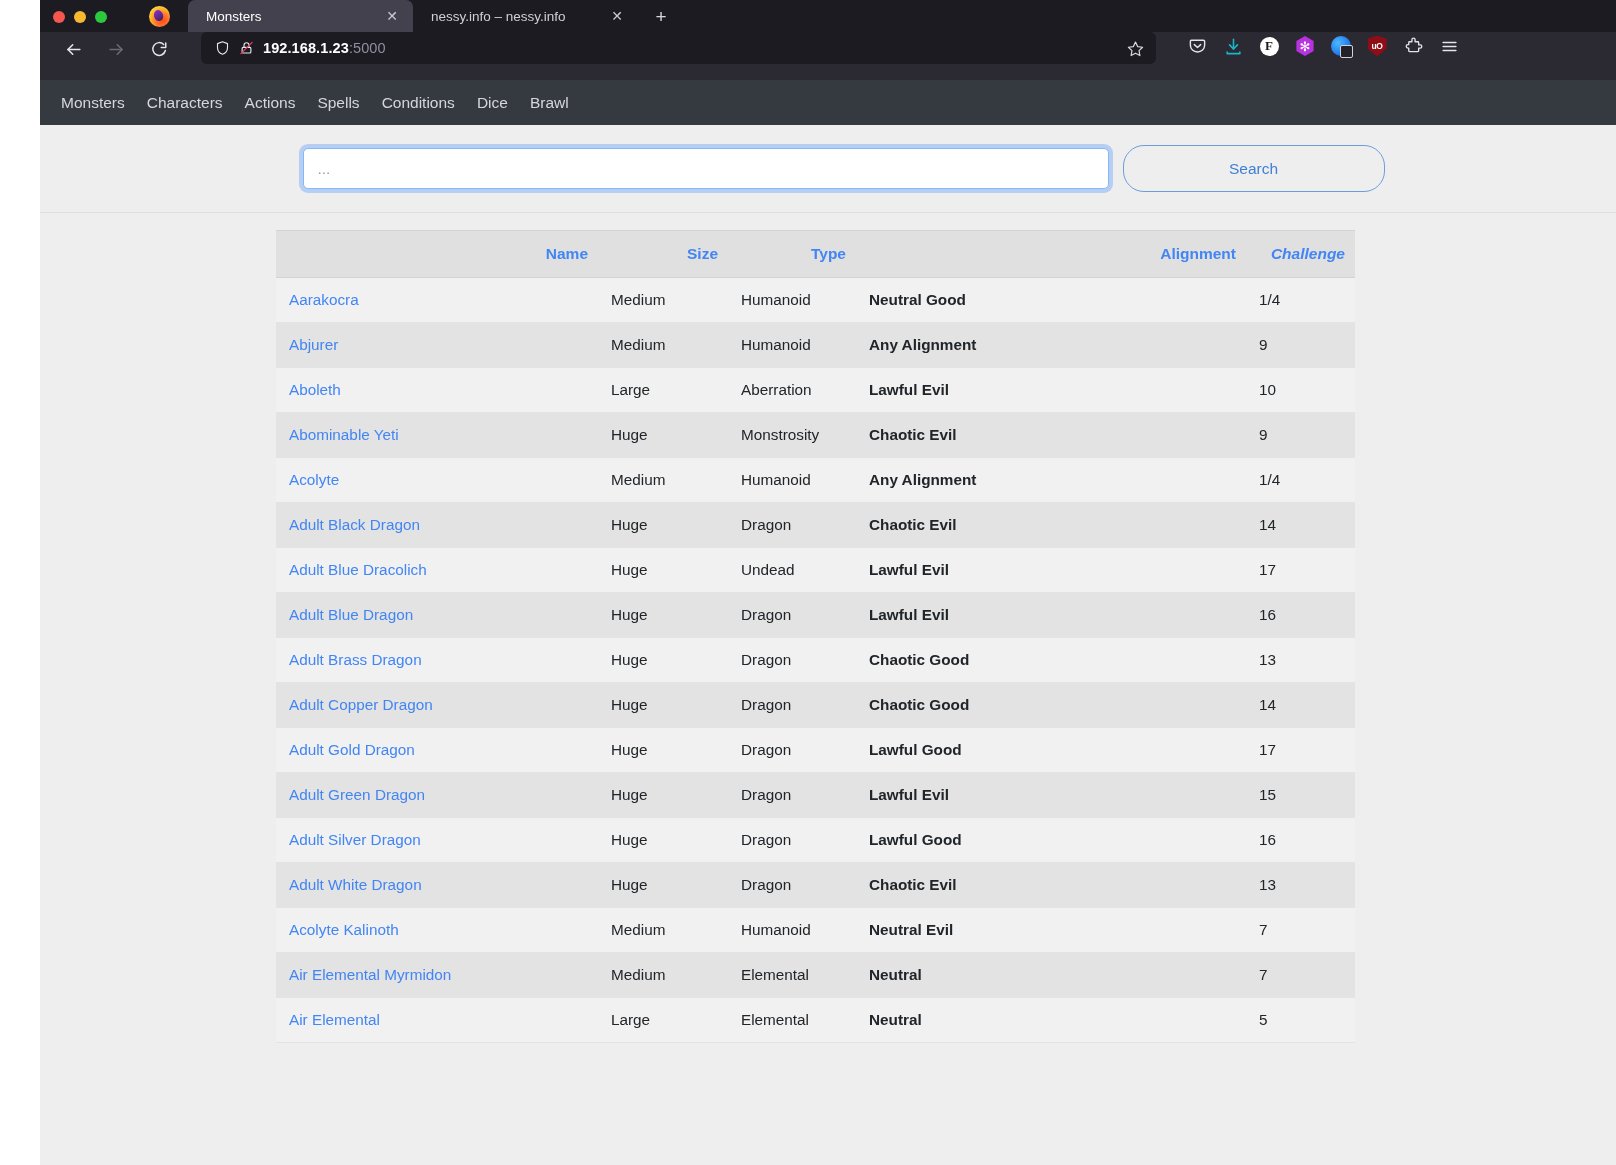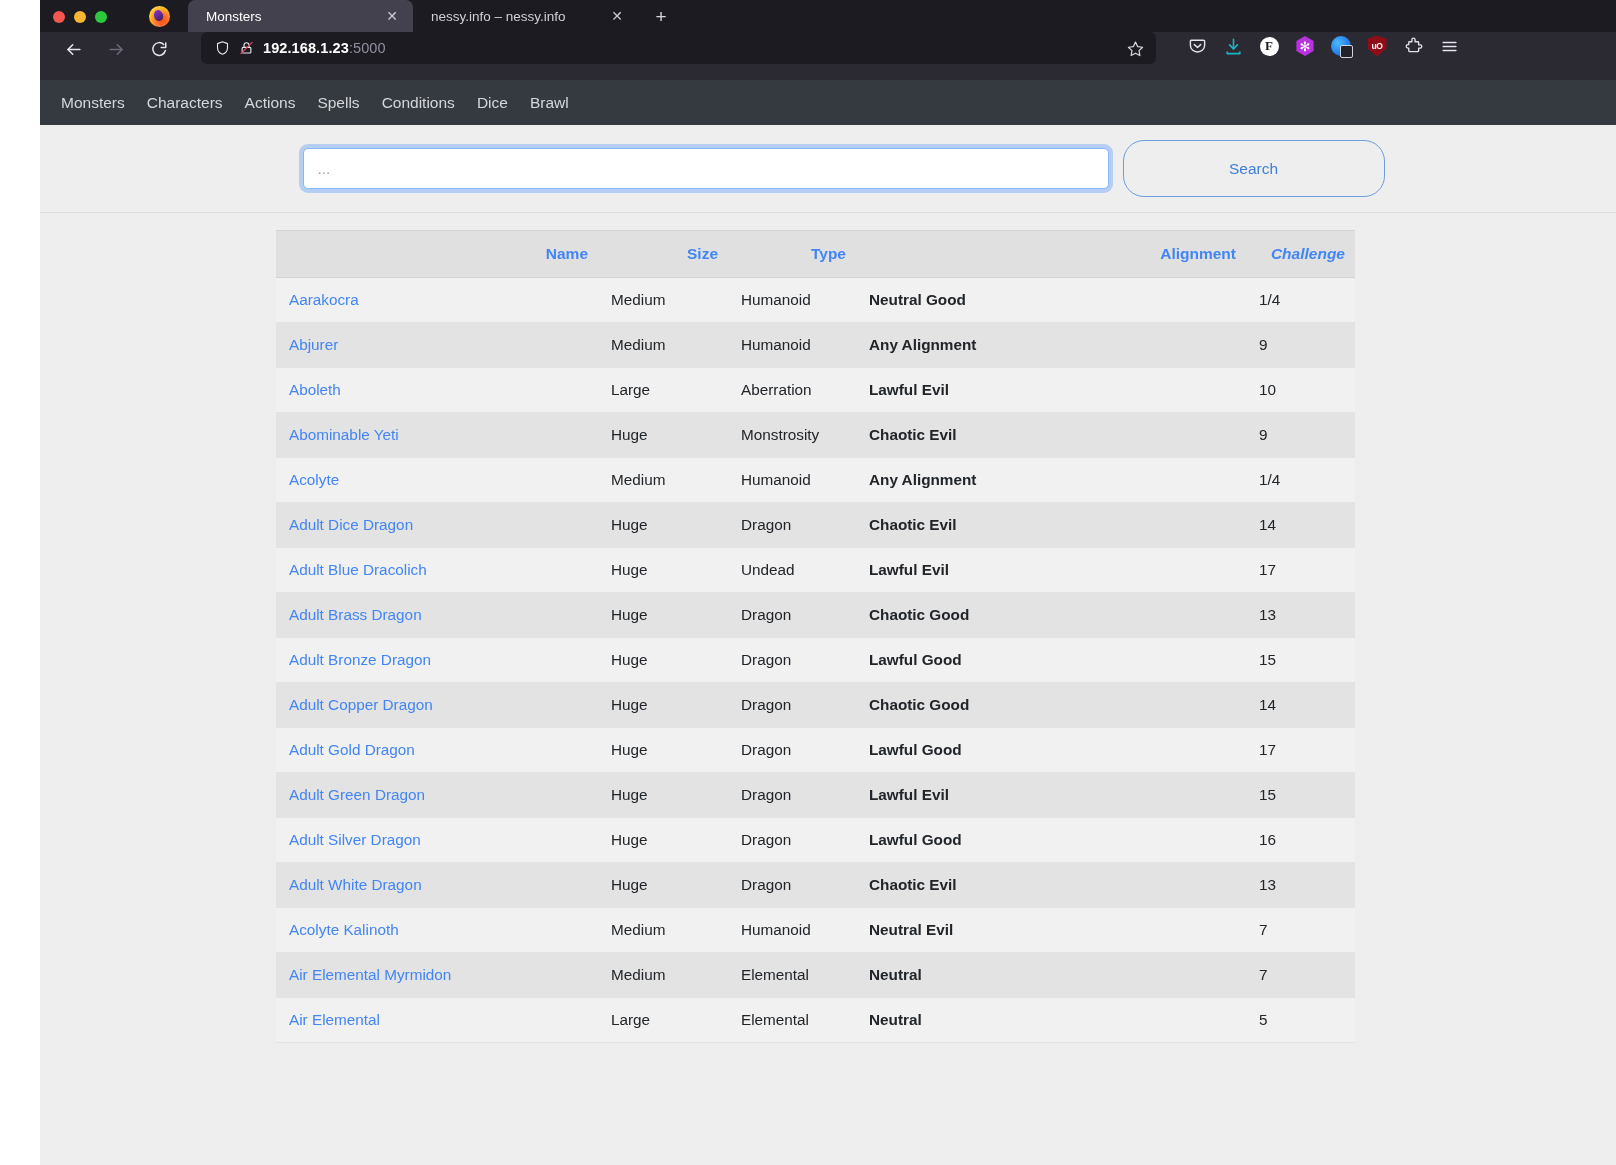--- a/index.html
+++ b/index.html
@@ -136,21 +136,21 @@
     background:#ffffff; border:1px solid #86b7fe; border-radius:5px;
     box-shadow: 0 0 0 4px rgba(13,110,253,.25);
     display:flex; align-items:center; padding:0 14px;
   }
   .search-input-wrap input {
     width:100%; border:none; outline:none; background:transparent;
     font-family:"Liberation Sans", sans-serif; font-size:15.5px; color:#212529;
   }
   .search-input-wrap input::placeholder { color:#9aa0a6; }
   .search-btn {
-    width:262px; height:57px; border-radius:21px;
+    width:262px; height:47px; border-radius:21px;
     background:transparent; border:1px solid #6e9ddb; color:#3f7fd8;
     font-family:"Liberation Sans", sans-serif; font-size:15.5px;
     display:flex; align-items:center; justify-content:center; cursor:pointer;
   }
 
   .table-area { width:1607px; padding:17px 0 0 0; }
   table.monsters {
     width:1079px; margin-left:236px; border-collapse:collapse;
     font-size:15.3px; color:#212529;
   }
@@ -360,46 +360,46 @@
               <td class="col-chal">9</td>
             </tr>
             <tr>
               <td class="col-name"><a href="#">Acolyte</a></td>
               <td class="col-size">Medium</td>
               <td class="col-type">Humanoid</td>
               <td class="col-align">Any Alignment</td>
               <td class="col-chal">1/4</td>
             </tr>
             <tr>
-              <td class="col-name"><a href="#">Adult Dice Dragon</a></td>
+              <td class="col-name"><a href="#">Adult Black Dragon</a></td>
               <td class="col-size">Huge</td>
               <td class="col-type">Dragon</td>
               <td class="col-align">Chaotic Evil</td>
               <td class="col-chal">14</td>
             </tr>
             <tr>
               <td class="col-name"><a href="#">Adult Blue Dracolich</a></td>
               <td class="col-size">Huge</td>
               <td class="col-type">Undead</td>
               <td class="col-align">Lawful Evil</td>
               <td class="col-chal">17</td>
             </tr>
             <tr>
+              <td class="col-name"><a href="#">Adult Blue Dragon</a></td>
+              <td class="col-size">Huge</td>
+              <td class="col-type">Dragon</td>
+              <td class="col-align">Lawful Evil</td>
+              <td class="col-chal">16</td>
+            </tr>
+            <tr>
               <td class="col-name"><a href="#">Adult Brass Dragon</a></td>
               <td class="col-size">Huge</td>
               <td class="col-type">Dragon</td>
               <td class="col-align">Chaotic Good</td>
               <td class="col-chal">13</td>
-            </tr>
-            <tr>
-              <td class="col-name"><a href="#">Adult Bronze Dragon</a></td>
-              <td class="col-size">Huge</td>
-              <td class="col-type">Dragon</td>
-              <td class="col-align">Lawful Good</td>
-              <td class="col-chal">15</td>
             </tr>
             <tr>
               <td class="col-name"><a href="#">Adult Copper Dragon</a></td>
               <td class="col-size">Huge</td>
               <td class="col-type">Dragon</td>
               <td class="col-align">Chaotic Good</td>
               <td class="col-chal">14</td>
             </tr>
             <tr>
               <td class="col-name"><a href="#">Adult Gold Dragon</a></td>

